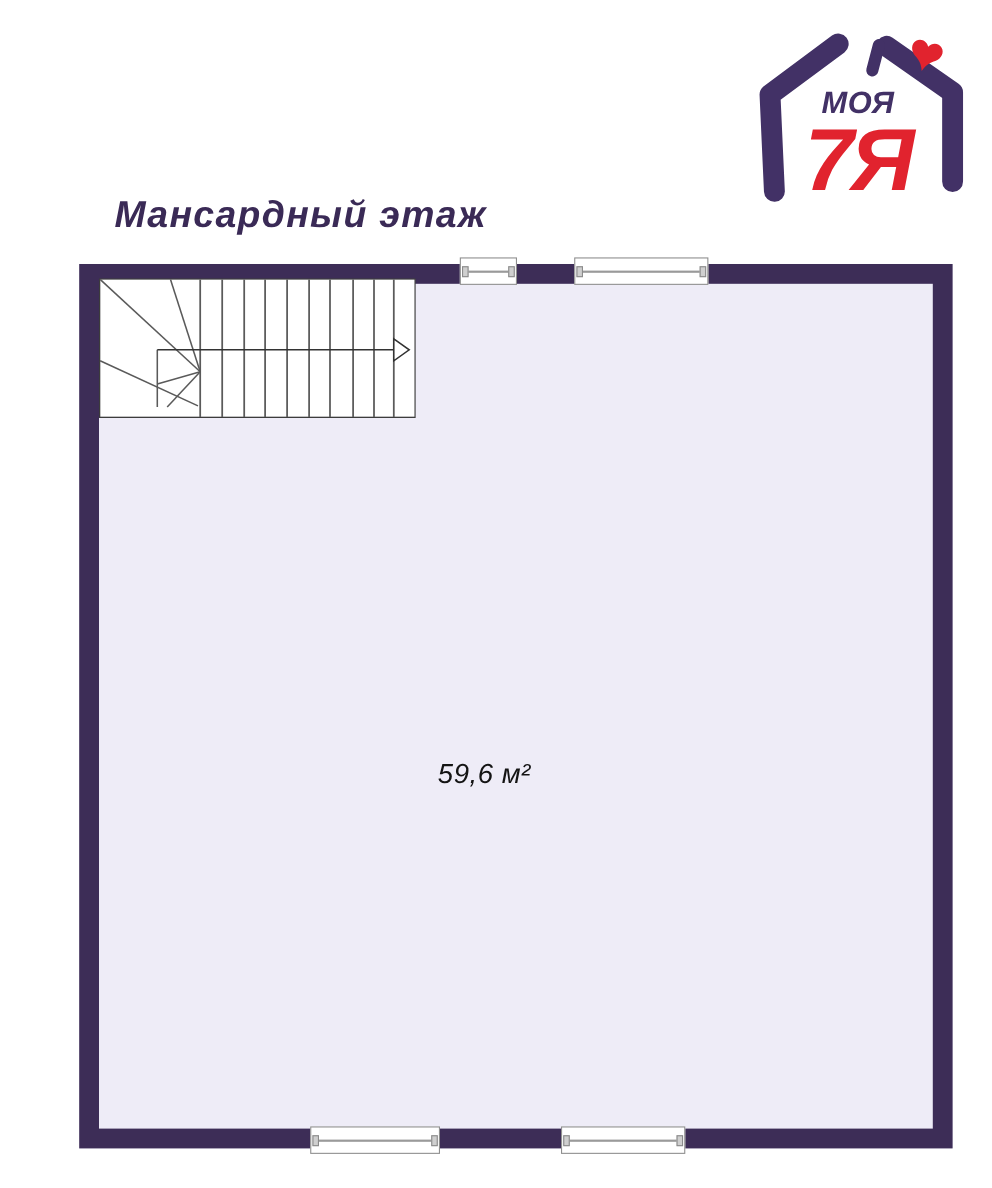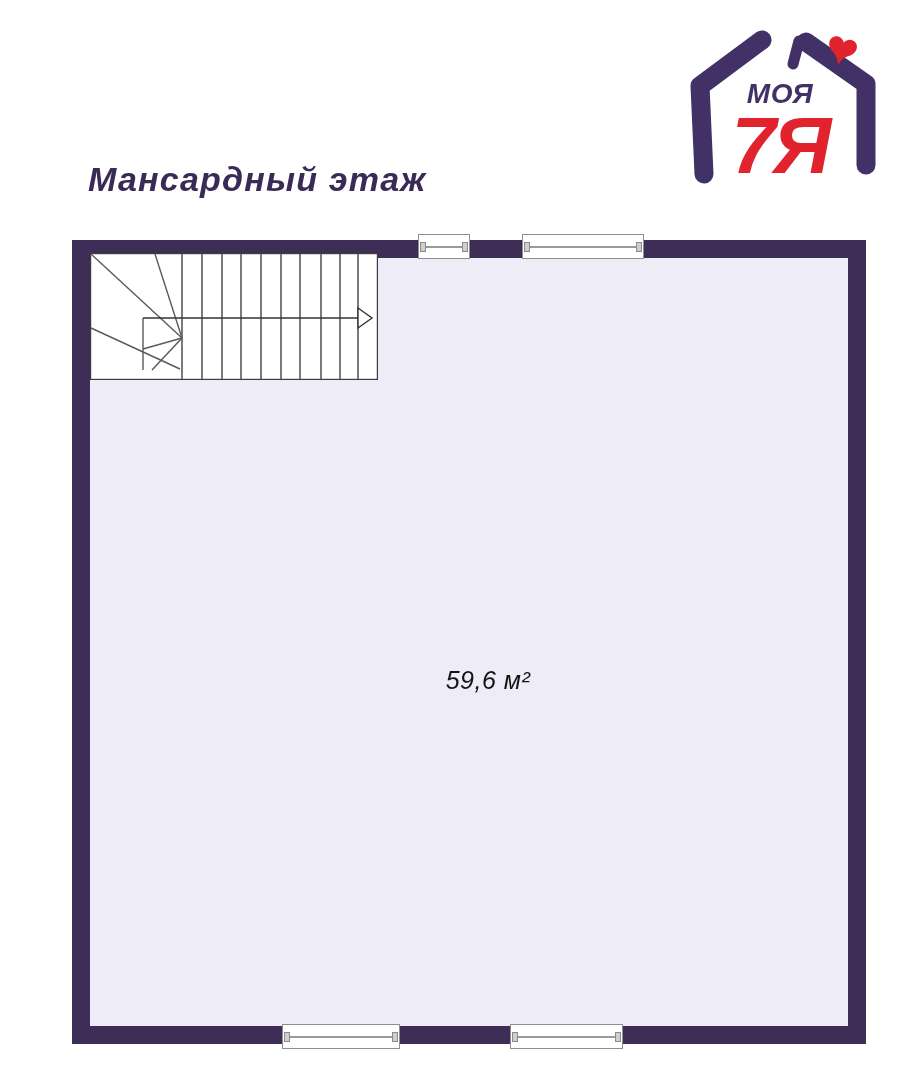--- a/index.html
+++ b/index.html
@@ -16,21 +16,21 @@
   
   .logo{position:absolute;left:678px;top:22px;width:212px;height:162px;}
   .arm{fill:none;stroke:var(--purple);stroke-width:19;stroke-linecap:round;stroke-linejoin:round;}
   .thumb{stroke:var(--purple);stroke-width:11;stroke-linecap:round;}
   .heart{fill:var(--red);}
   .logo-top{fill:var(--purple);font-weight:bold;font-size:28px;letter-spacing:.5px;}
   .logo-main{fill:var(--red);font-weight:bold;font-size:80px;letter-spacing:-3px;}
 
   
   .title{
-    position:absolute;left:88px;top:160px;margin:0;
+    position:absolute;left:88px;top:160px;margin:16px;
     font-size:34px;font-weight:bold;letter-spacing:1.2px;color:var(--title_color);
   }
 
   
   .plan{
     position:absolute;left:72px;top:240px;width:758px;height:768px;
     border:18px solid var(--wall);background:var(--floor);
   }
 
   
@@ -46,21 +46,21 @@
   
   .stairs{position:absolute;left:90px;top:253px;width:288px;height:127px;}
   .stair-rect{fill:#ffffff;stroke:#3c3c3c;stroke-width:1.2;}
   .treads line{stroke:var(--stair_line);stroke-width:1.6;}
   .fans line{stroke:var(--stair_line);stroke-width:1.4;}
   .arrow-line{stroke:#333333;stroke-width:1.4;}
   .arrow-head{fill:#ffffff;stroke:#333333;stroke-width:1.4;}
 
   
   .area{
-    position:absolute;left:398px;top:666px;width:180px;text-align:center;
+    position:absolute;left:398px;top:690px;width:180px;
     font-size:25px;color:#141414;letter-spacing:.5px;
   }
 </style>
 </head>
 <body>
 
 <div class="page">
 
   <svg class="logo" viewBox="0 0 212 162" xmlns="http://www.w3.org/2000/svg">
     <g>

